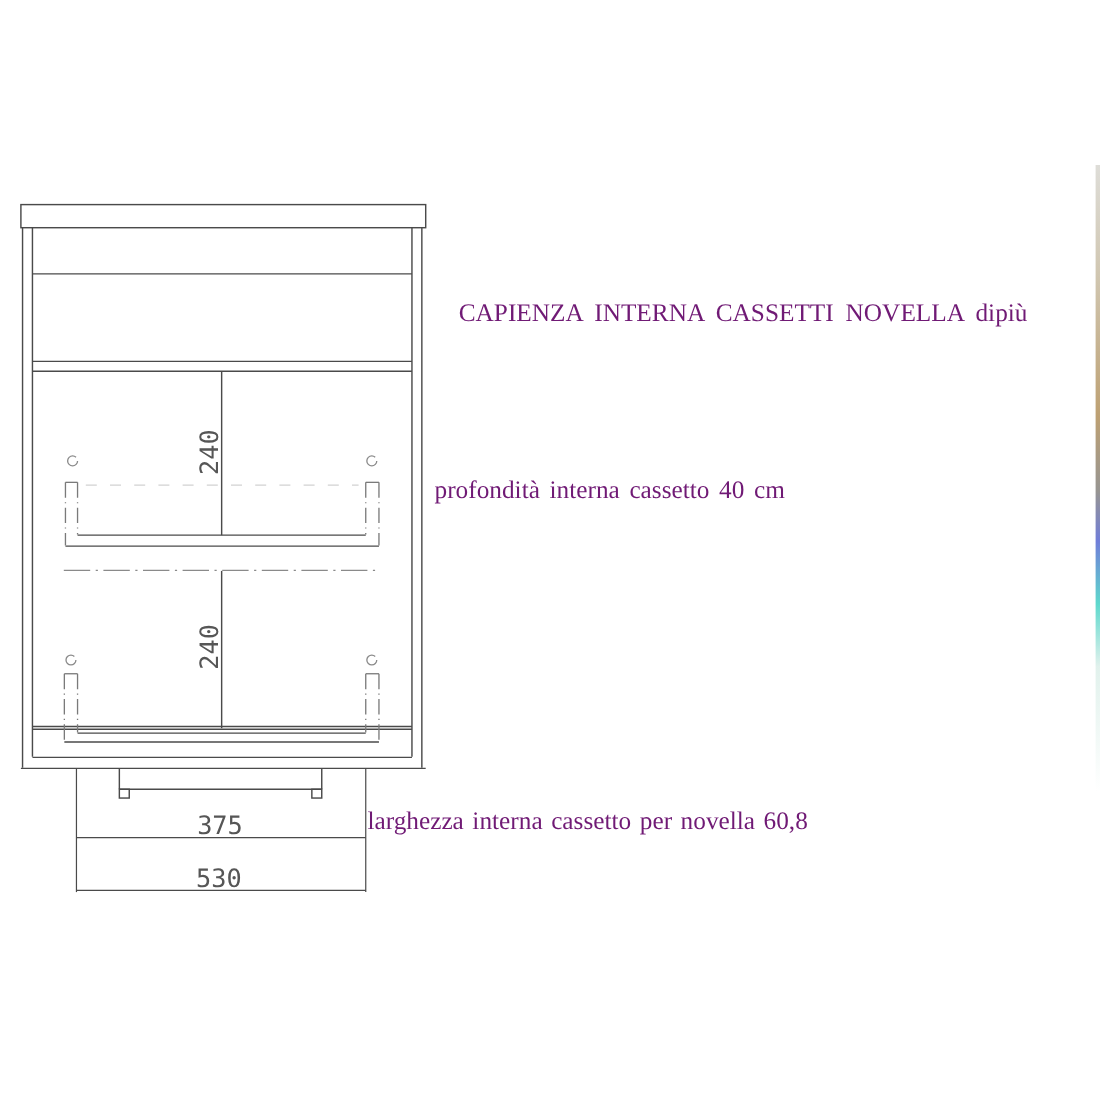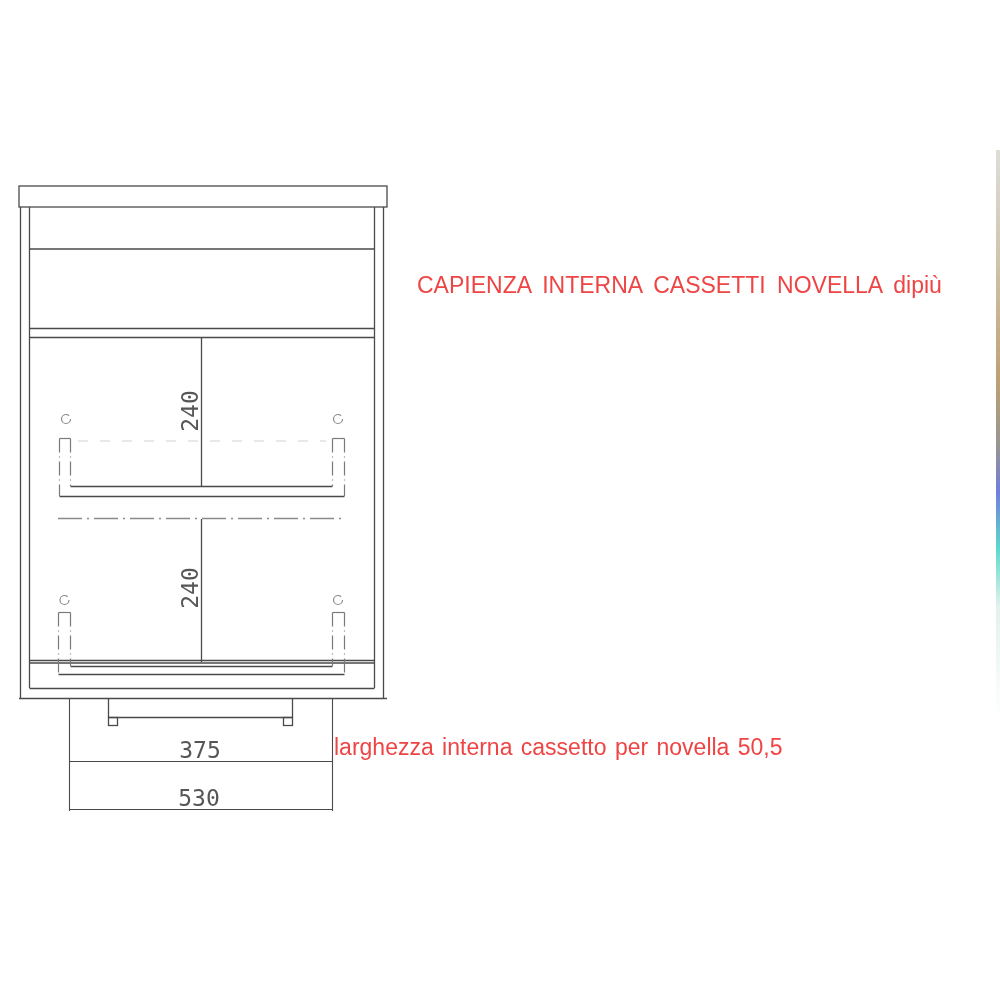--- a/index.html
+++ b/index.html
@@ -1,22 +1,22 @@
 <!DOCTYPE html>
 <html><head>
 <meta charset="utf-8">
 <style>
   html,body{margin:0;padding:0;background:#ffffff;}
   #stage{
     position:relative;width:1000px;height:1000px;background:#ffffff;
     overflow:hidden;font-family:"DejaVu Sans Mono", monospace;
   }
   .note{
-    position:absolute;color:#ef4444;white-space:pre;
-    font-family:Liberation Sans, sans-serif;
+    position:absolute;color:#701a75;white-space:pre;
+    font-family:Liberation Serif, serif;
   }
   .title-note{left:417px;top:272px;font-size:23px;word-spacing:5px;}
   .depth-note{left:395px;top:433px;font-size:23px;word-spacing:3px;}
   .width-note-1{left:334px;top:734px;font-size:23px;word-spacing:2px;}
   .width-note-2{left:334px;top:780px;font-size:23px;word-spacing:2px;}
   #drawing{position:absolute;left:0;top:0;}
   #scan-strip{
     position:absolute;left:996px;top:150px;width:4px;height:570px;
     background:linear-gradient(180deg,
       #d8d7d1 0%, #c8bca2 18%, #b2905a 40%, #85827e 52%,
@@ -102,16 +102,17 @@
       <line x1="69.5" y1="809.5" x2="332.5" y2="809.5"></line>
     </g>
 
     <text x="198" y="411" font-size="23" text-anchor="middle" transform="rotate(-90 198 411)">240</text>
     <text x="198" y="588" font-size="23" text-anchor="middle" transform="rotate(-90 198 588)">240</text>
     <text x="200" y="758" font-size="23" text-anchor="middle">375</text>
     <text x="199" y="806" font-size="23" text-anchor="middle">530</text>
   </svg>
 
   <div class="note title-note">CAPIENZA INTERNA CASSETTI NOVELLA dipiù</div>
-  <div class="note width-note-1">larghezza interna cassetto per novella 50,5</div>
+  <div class="note depth-note">profondità interna cassetto 40 cm</div>
+  <div class="note width-note-1">larghezza interna cassetto per novella 60,8</div>
 
   <div id="scan-strip"></div>
 </div>
 
 </body></html>

